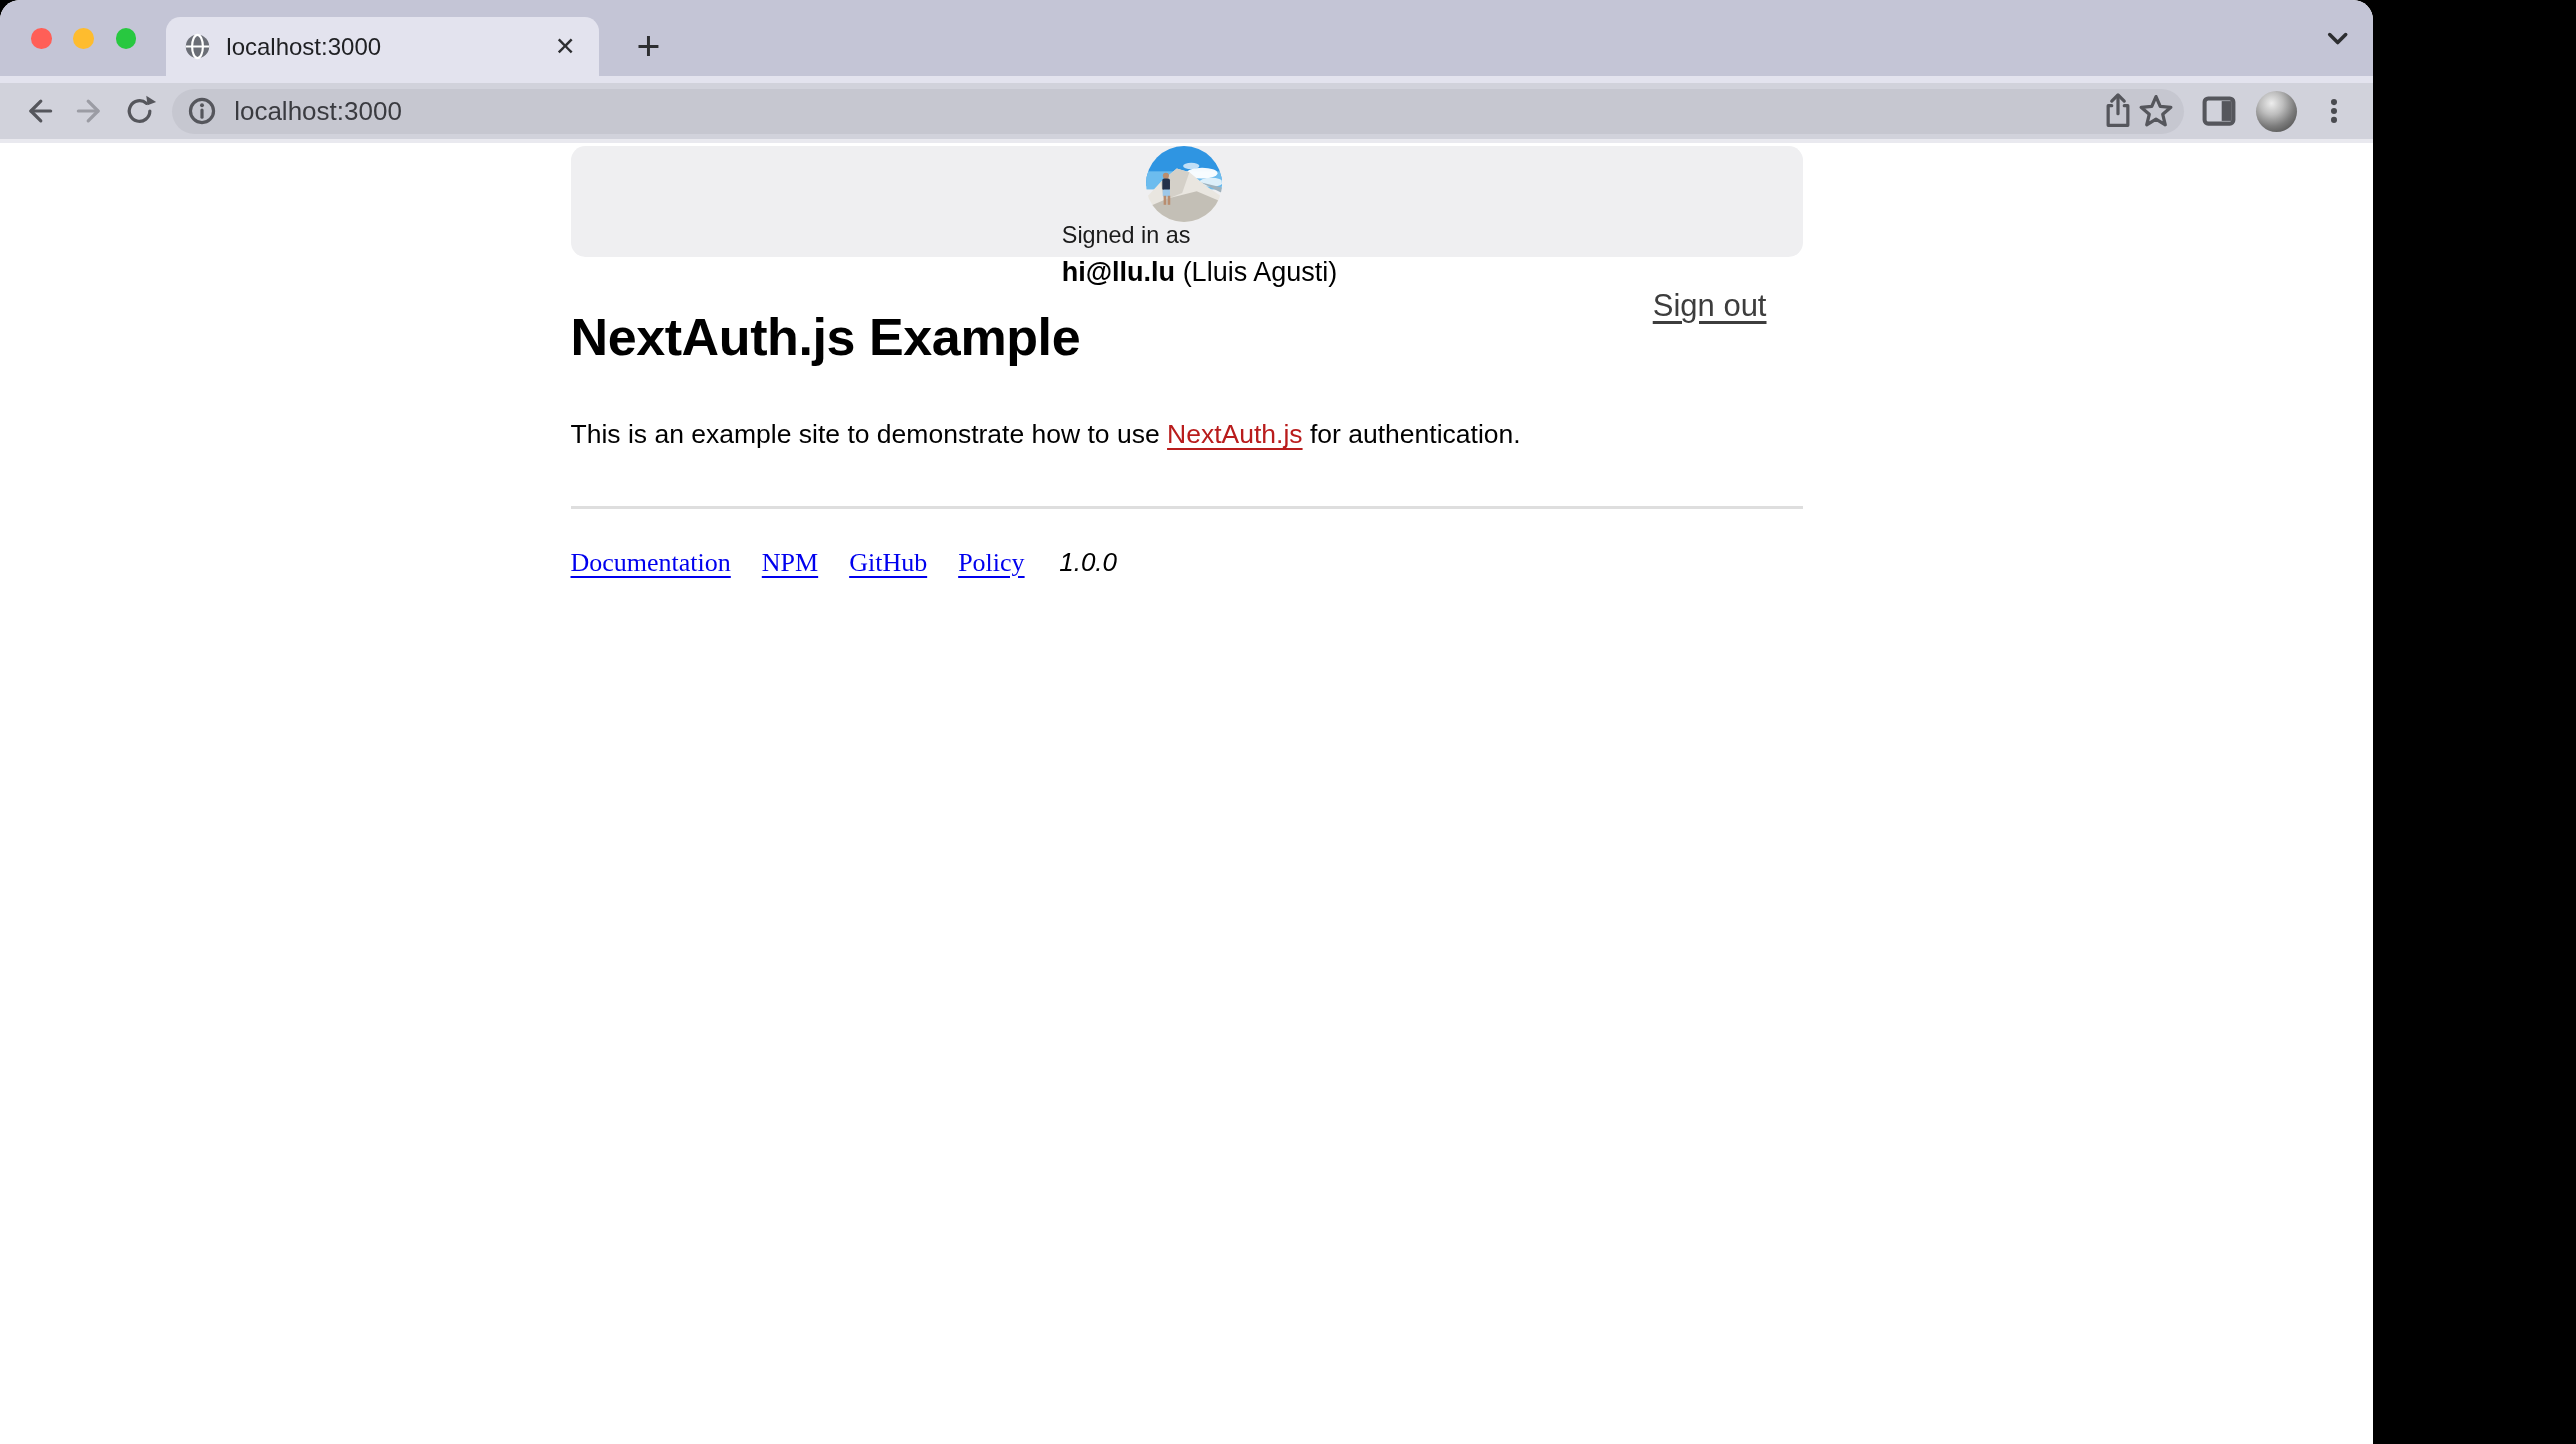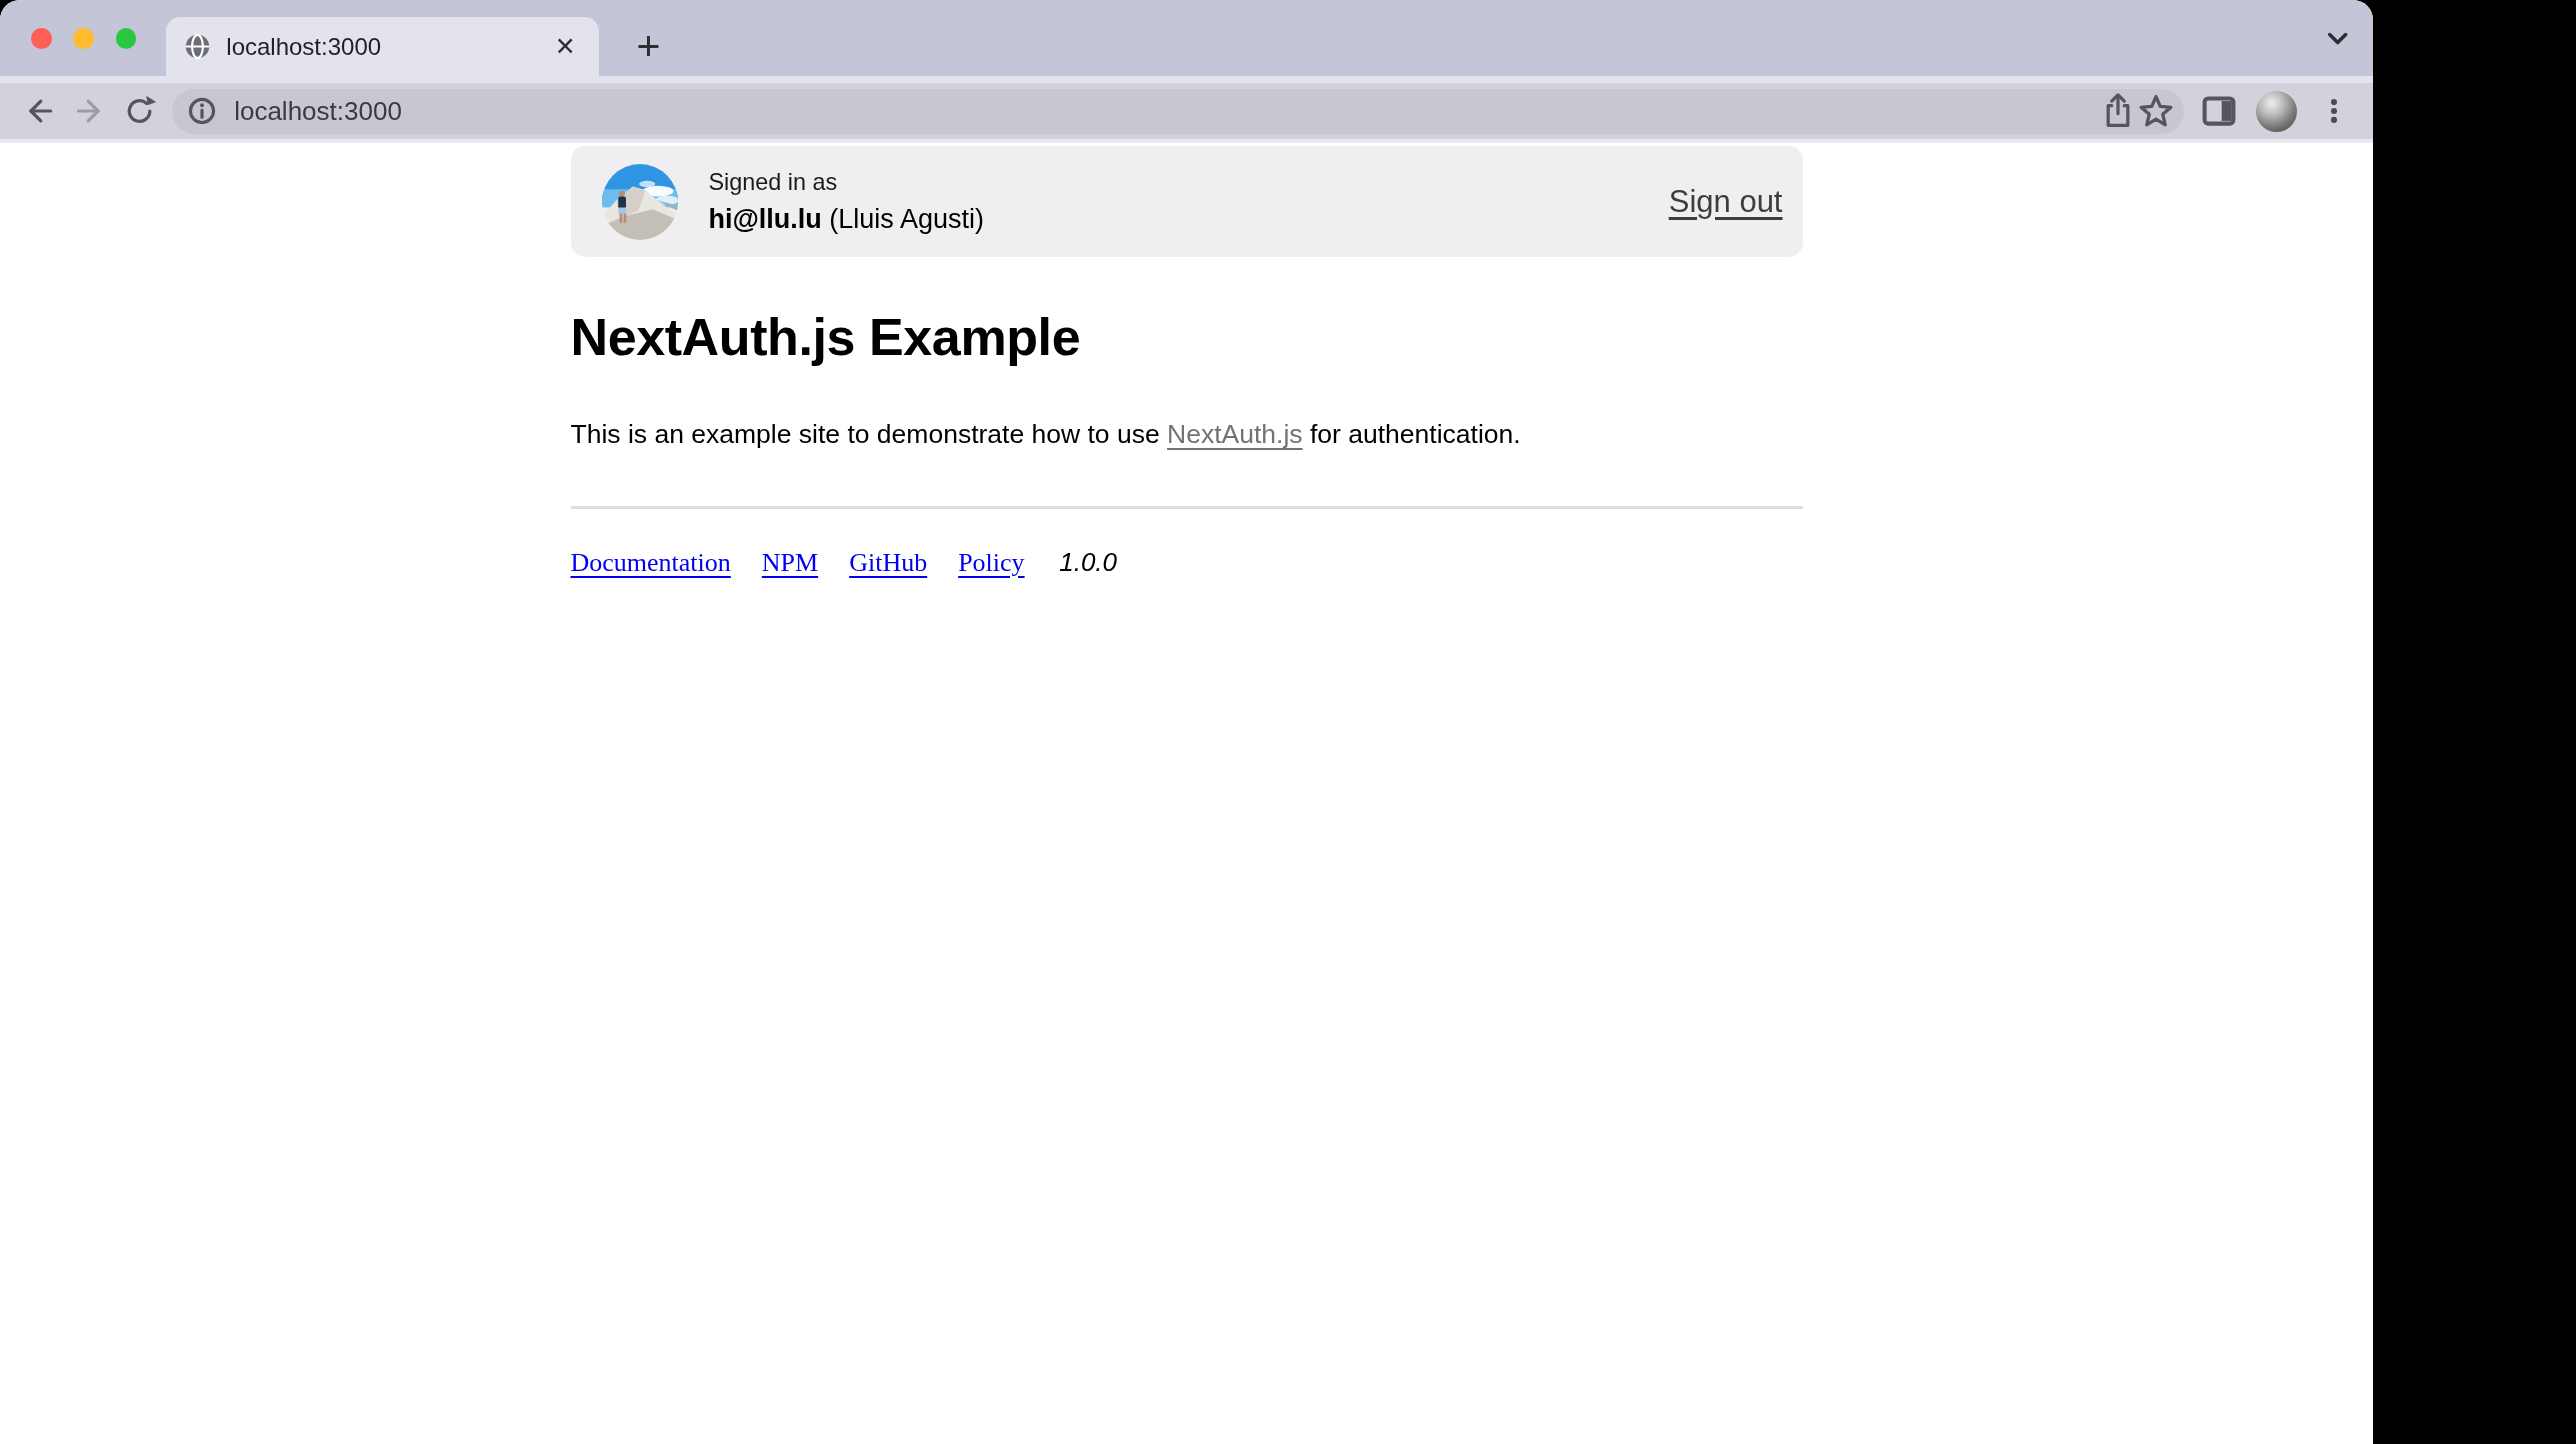--- a/index.html
+++ b/index.html
@@ -41,42 +41,42 @@
   .url-text { margin-left: 16px; font-size: 26px; color: #3a3b40; flex: 1; }
   .right-cluster { display: flex; align-items: center; gap: 18px; margin-left: 16px; }
   .profile-avatar { width: 41px; height: 41px; border-radius: 50%;
     background: radial-gradient(circle at 38% 30%, #ededed 0%, #bdbdbd 30%, #7c7c7c 60%, #3c3c3c 100%); }
 
   
   .page { flex: 1; background: #fff; overflow: hidden; }
   .container { width: 1232px; margin: 0 auto; }
 
   .header-card { margin-top: 3.6px; height: 111px; background: #efeff1; border-radius: 14.4px;
-    display: flex; align-items: center; padding: 0 20px 0 31px; }
+    display: flex; align-items: center; padding: 0 36px 0 31px; flex-direction: column; }
   .user-avatar { width: 76px; height: 76px; border-radius: 50%; overflow: hidden;
     flex: none; }
   .user-avatar svg { display: block; }
   .user-text { margin-left: 31px; }
   .signed-in { font-size: 23.4px; color: #1b1b1b; margin-bottom: 8px; }
   .user-line { font-size: 27px; color: #000; }
   .user-email { font-weight: bold; margin-top: 48px; }
   .signout { margin-left: auto; font-size: 31px; font-weight: 500; color: #3d3d3d;
     text-decoration: underline; text-underline-offset: 5.4px; cursor: pointer; }
 
   .main-nav { margin-top: 38px; font-size: 26px; font-weight: 500; line-height: 47px;
     max-width: 1097px; }
   .main-nav a { color: #0000ee; text-decoration: underline; text-underline-offset: 4.5px;
     margin-right: 30px; display: inline-block; }
   .main-nav a.visited { color: #551a8b; }
 
   h1.page-title { margin-top: 50px; font-size: 52px; font-weight: bold; color: #000;
     letter-spacing: -0.4px; }
 
   .intro { margin-top: 52px; font-size: 26.5px; color: #000; }
-  .intro a { color: #737373; text-decoration: underline; text-underline-offset: 4.5px; }
+  .intro a { color: #b91c1c; text-decoration: underline; text-underline-offset: 4.5px; }
 
   hr.rule { margin-top: 56px; border: none; border-top: 3.6px solid #dedede; }
 
   .page-footer { margin-top: 38px; display: flex; align-items: center; font-size: 26px; }
   .page-footer a { color: #0000ee; text-decoration: underline; text-underline-offset: 4.5px;
     font-weight: 500; margin-right: 31px; font-family: Liberation Serif, serif; }
   .version { font-style: italic; color: #000; margin-left: 3.6px; }
 
   svg .stroke { fill: none; stroke: #55565c; stroke-width: 3.6; stroke-linecap: round;
     stroke-linejoin: round; }

